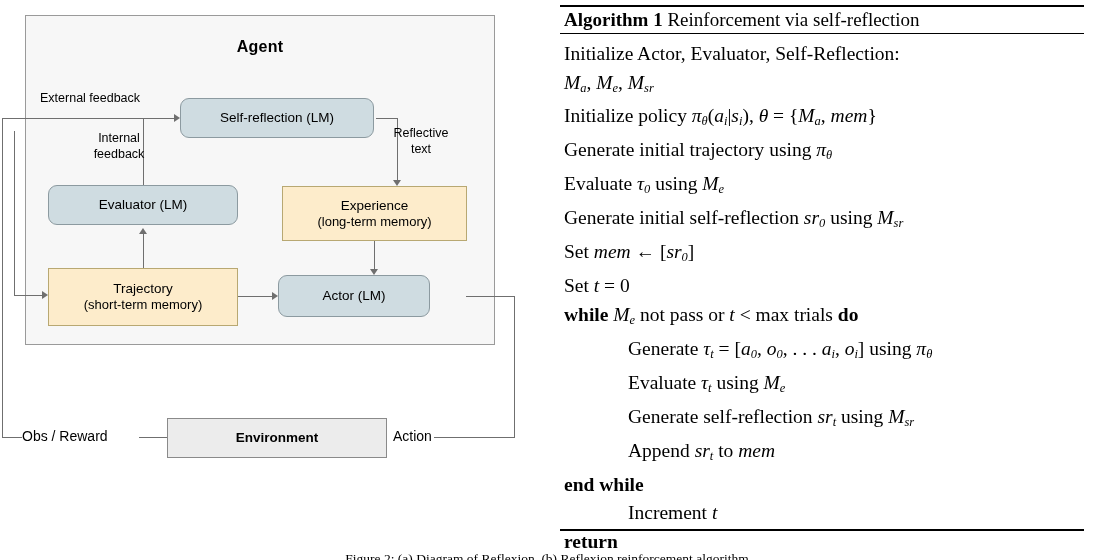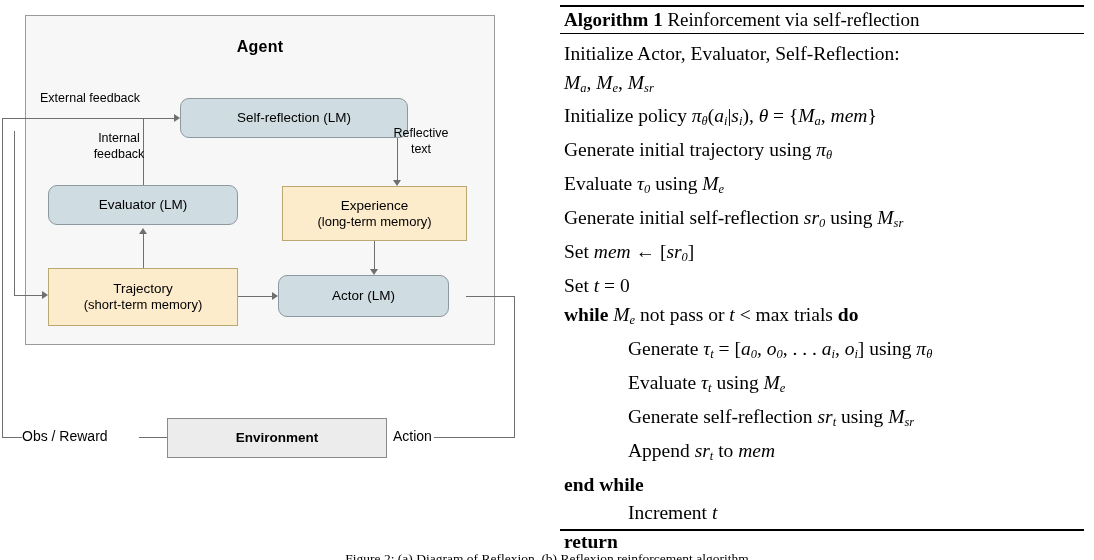--- a/index.html
+++ b/index.html
@@ -16,25 +16,25 @@
                font-size:16px;font-weight:bold;letter-spacing:0.2px;}
 
   .node{position:absolute;box-sizing:border-box;display:flex;flex-direction:column;
         align-items:center;justify-content:center;text-align:center;line-height:1.18;
         font-size:13.5px;}
   .node.blue{background:#cfdce1;border:1px solid #8c9aa0;border-radius:9px;}
   .node.yellow{background:#fdeccb;border:1px solid #b8a872;border-radius:0;}
   .node.gray{background:#ececec;border:1px solid #8a8a8a;border-radius:0;font-weight:bold;}
   .node .sub{font-size:13px;}
 
-  #node-selfreflection{left:180px;top:98px;width:228px;height:40px;}
+  #node-selfreflection{left:180px;top:98px;width:194px;height:40px;}
   #node-evaluator{left:48px;top:185px;width:190px;height:40px;}
   #node-experience{left:282px;top:186px;width:185px;height:55px;}
   #node-trajectory{left:48px;top:268px;width:190px;height:58px;}
-  #node-actor{left:278px;top:275px;width:171px;height:42px;}
+  #node-actor{left:278px;top:275px;width:152px;height:42px;}
   #node-environment{left:167px;top:418px;width:220px;height:40px;}
 
   .wlabel{position:absolute;font-size:12.5px;line-height:1.25;text-align:center;
           white-space:nowrap;}
   #lbl-external{left:40px;top:91px;text-align:left;}
   #lbl-internal{left:78px;top:131px;width:82px;white-space:normal;}
   #lbl-reflective{left:388px;top:126px;width:66px;white-space:normal;}
   #lbl-obs{left:22px;top:428px;font-size:14px;}
   #lbl-action{left:393px;top:428px;font-size:14px;}
 

